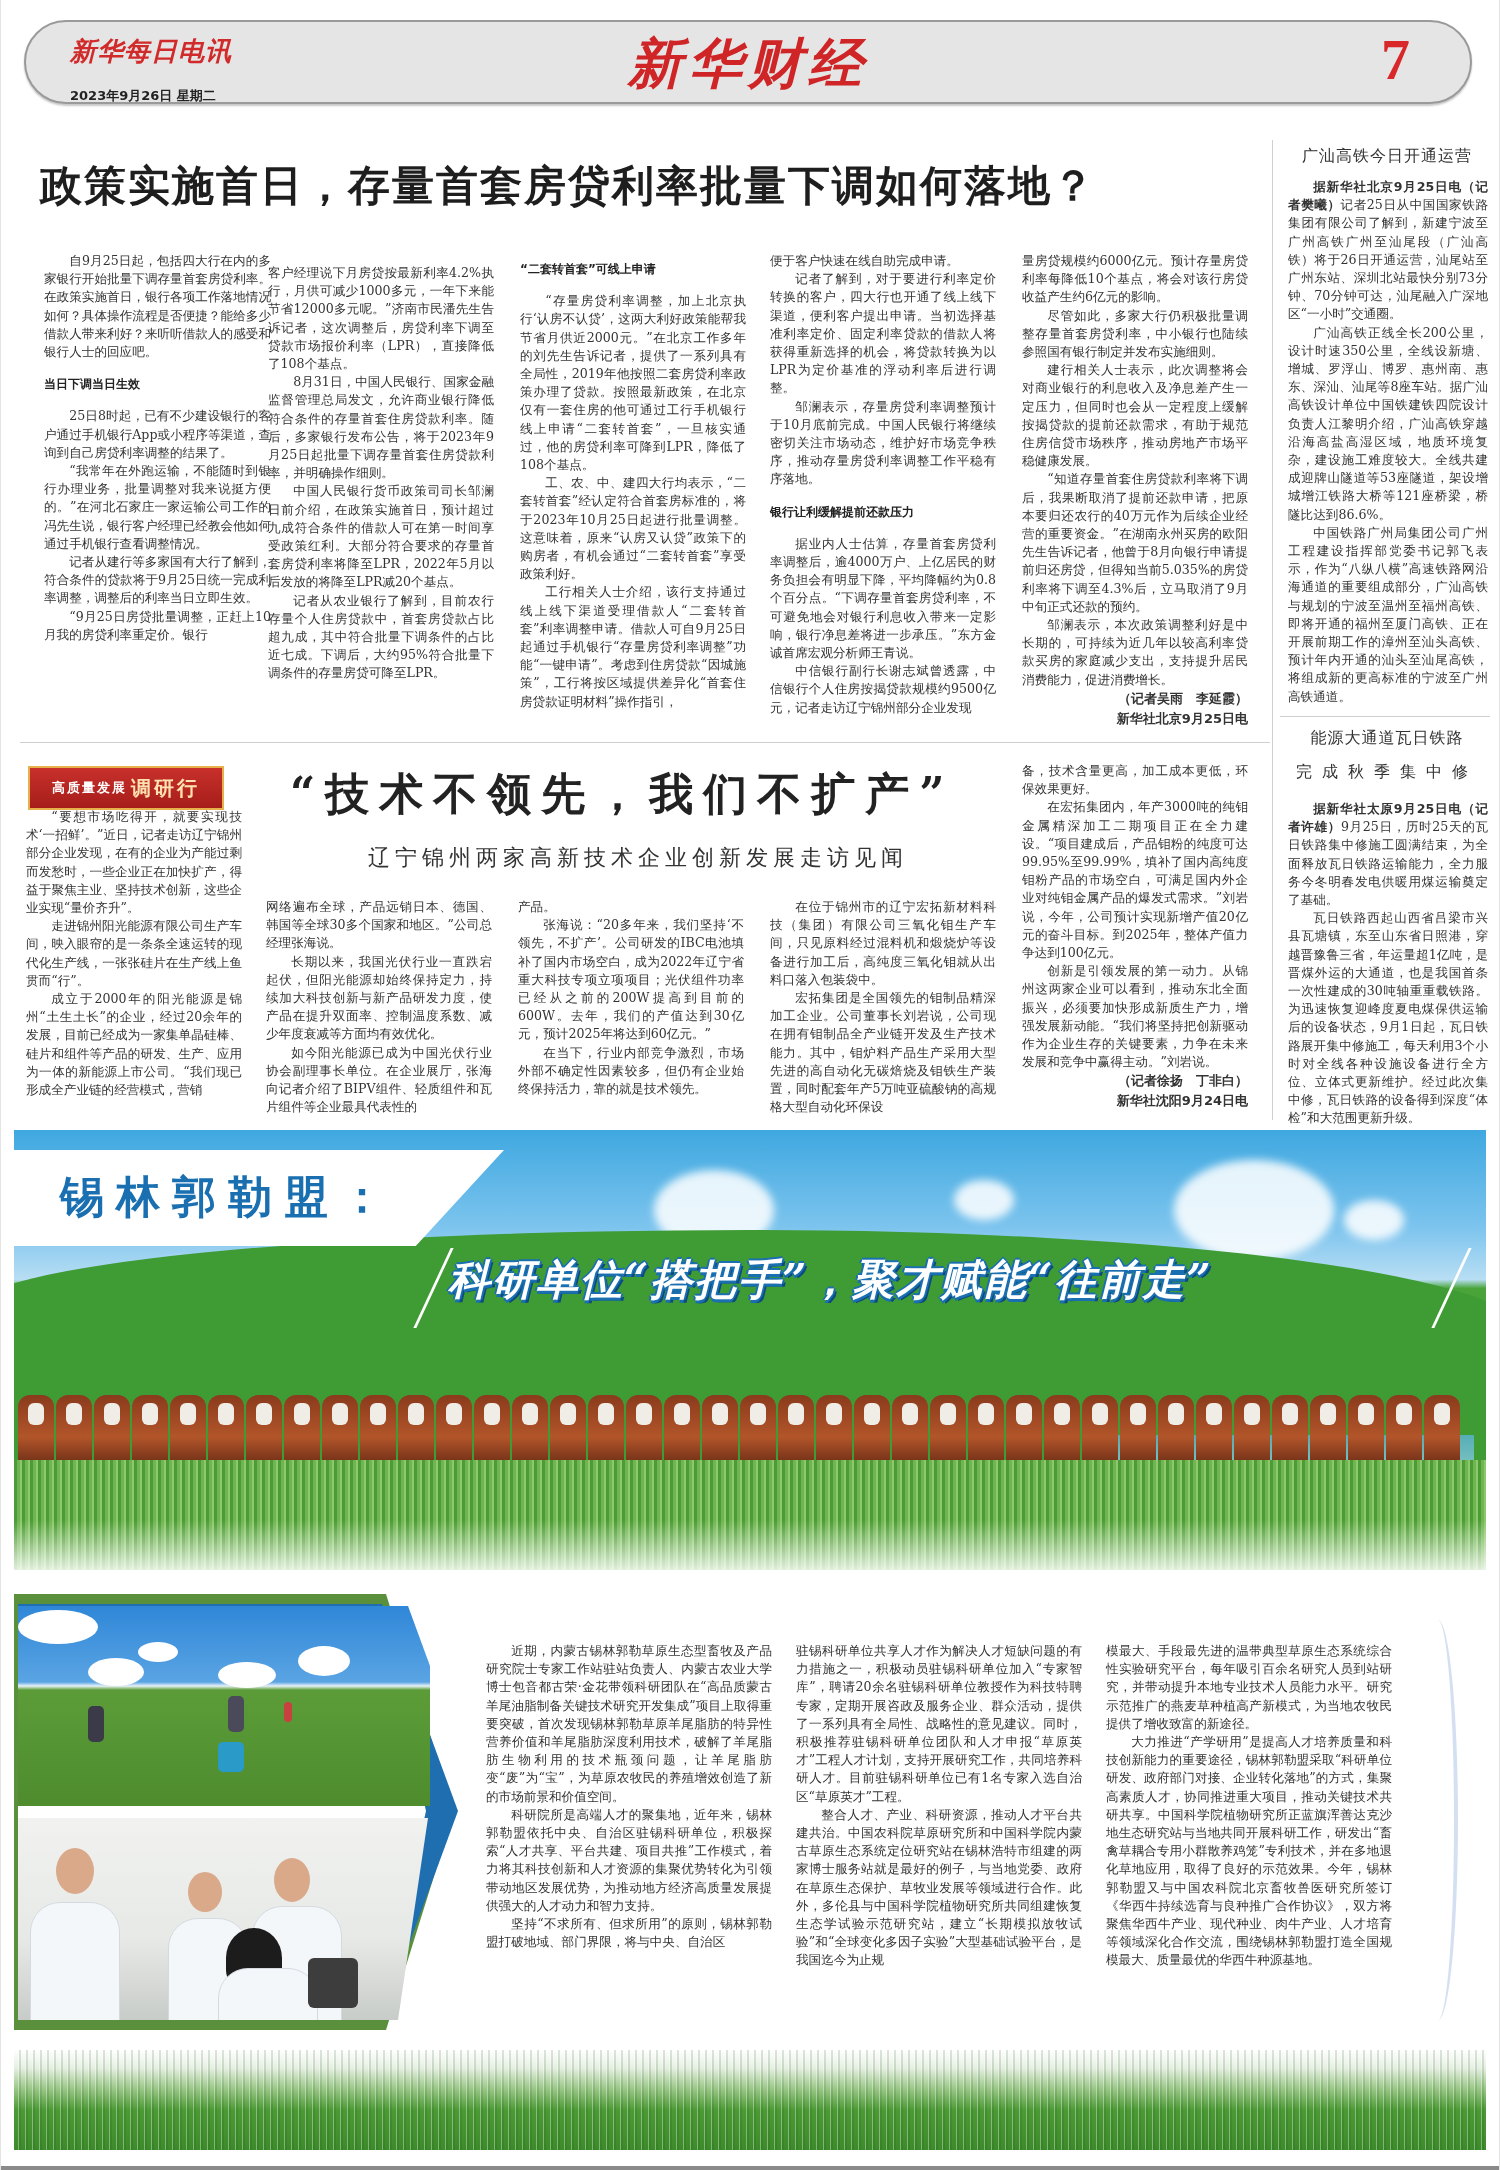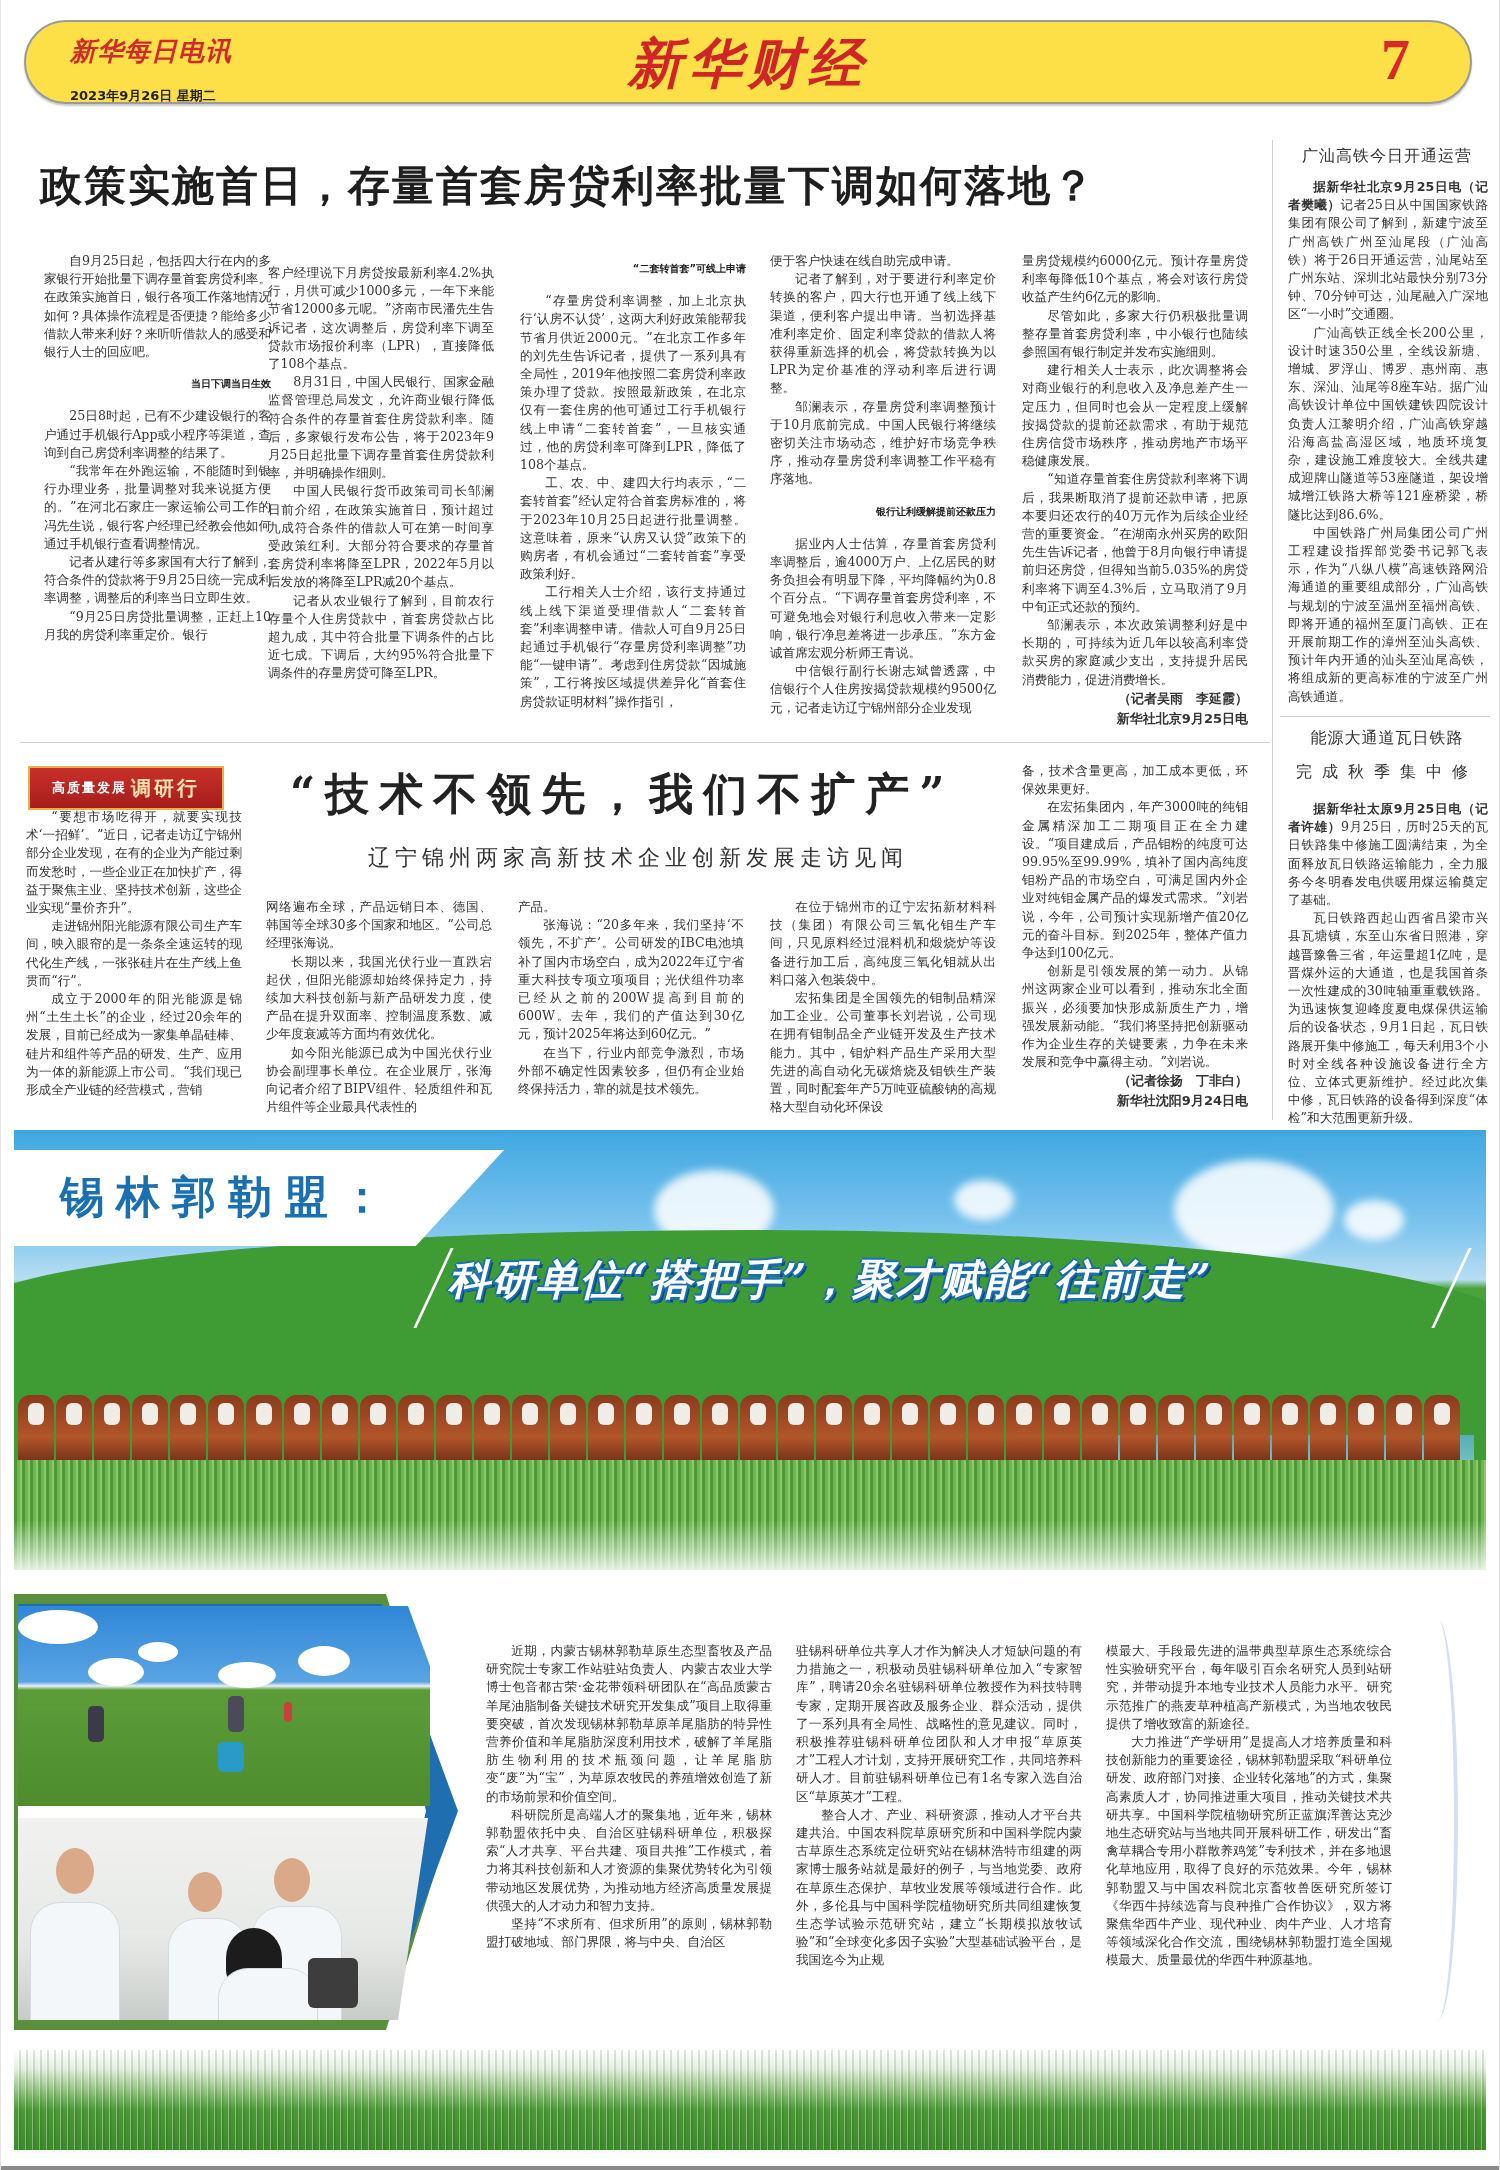--- a/index.html
+++ b/index.html
@@ -4,33 +4,33 @@
 <style>
   * { box-sizing: border-box; margin: 0; padding: 0; }
   html, body { width: 1500px; height: 2170px; background: #ffffff; overflow: hidden; }
   body { position: relative; font-family: "DejaVu Serif", "Liberation Serif", serif; color: #2a2a2a; }
 
   
   .masthead {
     position: absolute; left: 24px; top: 20px; width: 1448px; height: 84px;
     border: 2px solid #9a9a9a; border-radius: 42px;
     box-shadow: 0 2px 2px #c8c8c8;
-    background: #fde047;
+    background: #e5e5e5;
   }
   .mh-left { position: absolute; left: 44px; top: 12px; }
   .mh-brand { font-family: "DejaVu Serif", serif; font-style: italic; font-weight: bold; color: #d12a2a; font-size: 26px; letter-spacing: 1px; }
   .mh-date { font-family: "DejaVu Sans", sans-serif; font-size: 13px; color: #222; margin-top: 18px; font-weight: bold; }
   .mh-center { position: absolute; left: 0; right: 0; top: 6px; text-align: center; font-family: "DejaVu Serif", serif; font-weight: bold; font-style: italic; font-size: 54px; color: #cf2527; letter-spacing: 6px; }
   .mh-page { position: absolute; right: 60px; top: 4px; font-family: "Liberation Serif", serif; font-weight: bold; font-size: 58px; color: #d8282a; }
 
   
   .col { position: absolute; font-size: 12.6px; line-height: 18.2px; text-align: justify; color: #333; }
   .col p { text-indent: 2em; }
   .col p.noindent { text-indent: 0; }
-  .subhead { font-family: "DejaVu Sans", sans-serif; font-weight: bold; font-size: 10px; text-align: right; color: #222; margin: 14px 0 14px 0; text-indent: 0 !important; }
+  .subhead { font-family: "DejaVu Sans", sans-serif; font-weight: bold; font-size: 12px; text-align: left; color: #222; margin: 14px 0 14px 0; text-indent: 0 !important; }
   .byline { text-align: right; font-family: "DejaVu Sans", sans-serif; font-weight: bold; font-size: 13px; line-height: 20px; text-indent: 0 !important; }
   .lead-bold { font-family: "DejaVu Sans", sans-serif; font-weight: bold; }
 
   
   .headline1 { position: absolute; left: 40px; top: 158px; font-family: "DejaVu Serif", serif; font-weight: bold; font-size: 42px; letter-spacing: 2px; color: #1e1e1e; }
 
   .vline { position: absolute; width: 1px; background: #cfcfcf; }
   .hline { position: absolute; height: 1px; background: #cfcfcf; }
 
   

